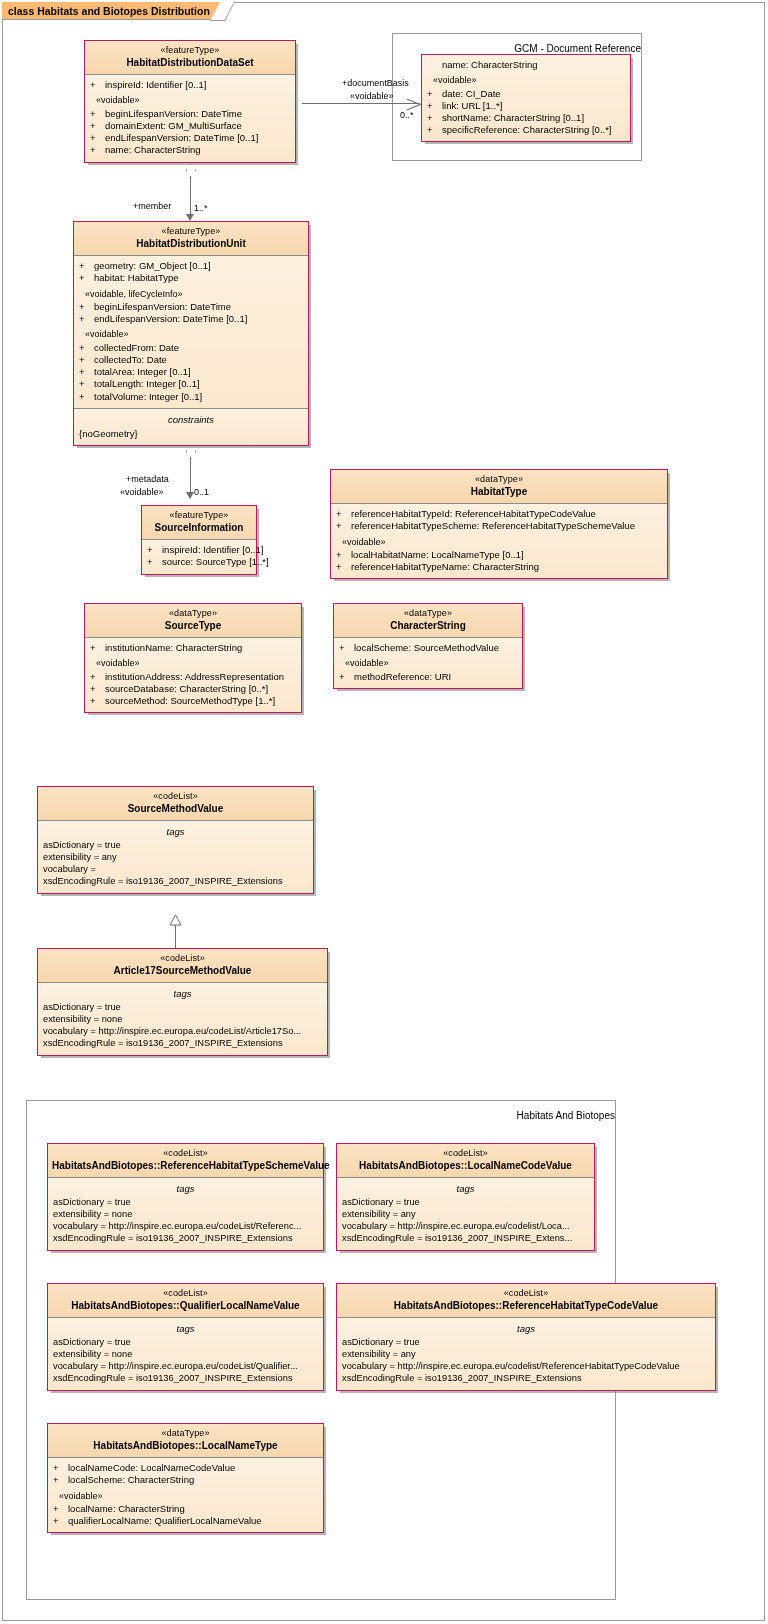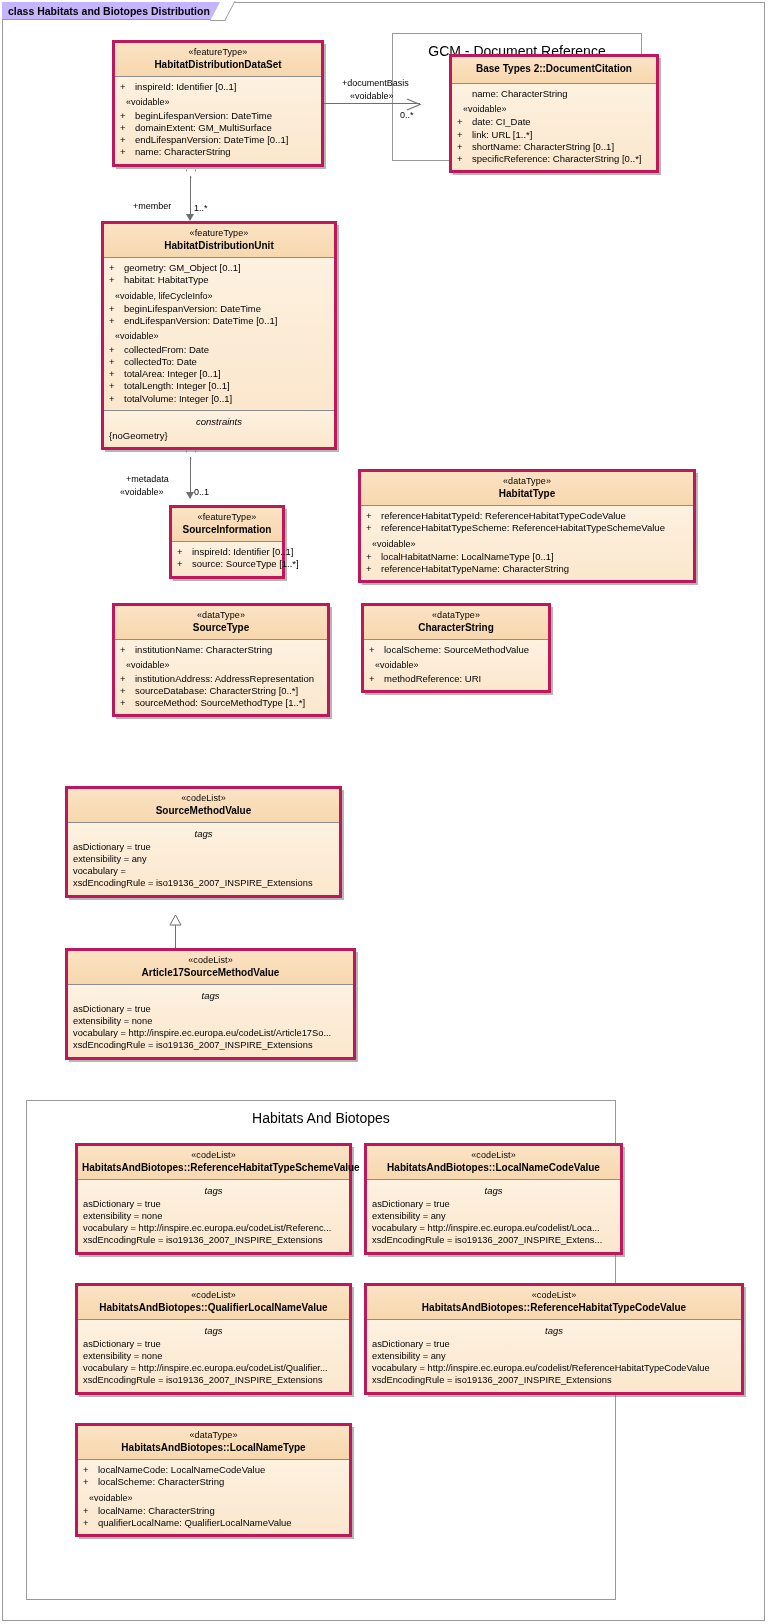--- a/index.html
+++ b/index.html
@@ -23,21 +23,21 @@
     width:763px; height:1619px;
     border:1px solid #9a9a9a;
     box-sizing:border-box;
   }
   .frame-tab{
     position:absolute;
     left:2px; top:2px;
     height:18px;
     border:1px solid #9a9a9a;
     border-top:none;border-left:none;
-    background:#c4b5fd;
+    background:#fdba74;
     box-sizing:border-box;
     padding:0 14px 0 6px;
     display:flex;align-items:center;
     font-size:10.5px;font-weight:bold;
     white-space:nowrap;
     z-index:5;
   }
   .frame-tab .slant{
     position:absolute;
     right:-1px; top:-1px;
@@ -46,26 +46,25 @@
     border-right:1px solid #9a9a9a;
     transform:skewX(-28deg);
     transform-origin:bottom left;
     border-bottom:1px solid #9a9a9a;
   }
 
   
   .uml{
     position:absolute;
     box-sizing:border-box;
-    border:3px solid #be185d;
+    border:1px solid #be185d;
     background:#000000;
     box-shadow:3px 3px 0 -1px rgba(120,120,120,.55);
     font-size:9.5px;
     line-height:1.28;
-    margin-left:28px;
   }
   .uml .hdr{
     background:linear-gradient(to bottom,#fbe3c4,#f7d7ae);
     border-bottom:1px solid #8d8d8d;
     text-align:center;
     padding:4px 4px 5px 4px;
   }
   .uml .hdr .stereo{
     font-size:9px;
     letter-spacing:.1px;
@@ -112,22 +111,22 @@
   .uml.simple .hdr .nm{padding:2px 0;}
 
   
   .pkgbox{
     position:absolute;
     box-sizing:border-box;
     border:1px solid #9a9a9a;
     background:#ffffff;
   }
   .pkgbox .pkgtitle{
-    text-align:center;
-    font-size:14px;
+    text-align:right;
+    font-size:10px;
     padding-top:9px;
   }
   .plainbox{
     position:absolute;
     box-sizing:border-box;
     border:1px solid #7a7a7a;
     background:#ffffff;
   }
   .plainbox .t{
     text-align:center;
@@ -245,23 +244,20 @@
         <span>endLifespanVersion: DateTime [0..1]</span>
       </div>
       <div class="row">
         <span class="vis">+</span>
         <span>name: CharacterString</span>
       </div>
     </div>
   </div>
 
   <div class="uml simple" style="left:421px;top:54px;width:210px;">
-    <div class="hdr">
-      <div class="nm">Base Types 2::DocumentCitation</div>
-    </div>
     <div class="sec">
       <div class="row">
         <span class="vis"></span>
         <span>name: CharacterString</span>
       </div>
       <div class="grp">«voidable»</div>
       <div class="row">
         <span class="vis">+</span>
         <span>date: CI_Date</span>
       </div>

